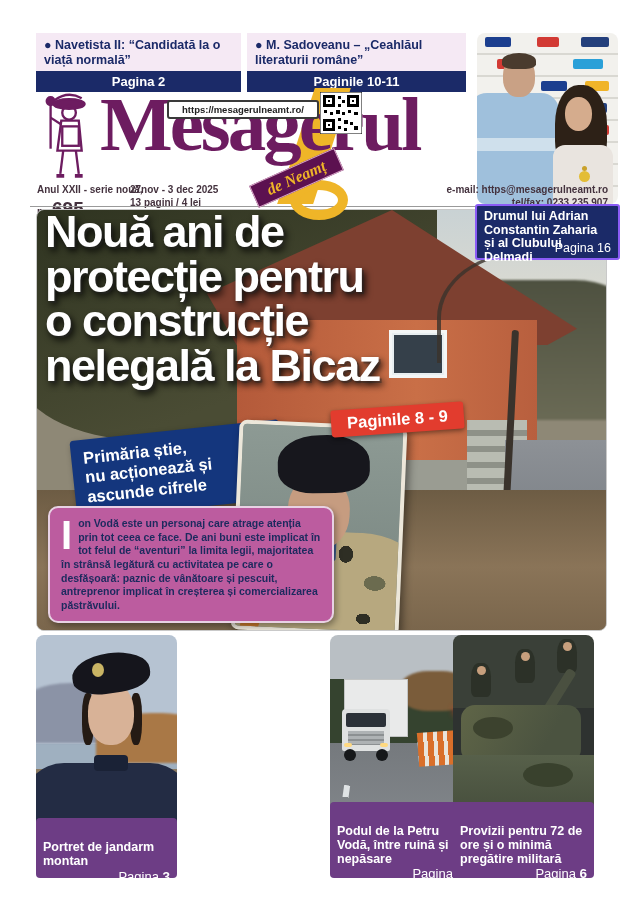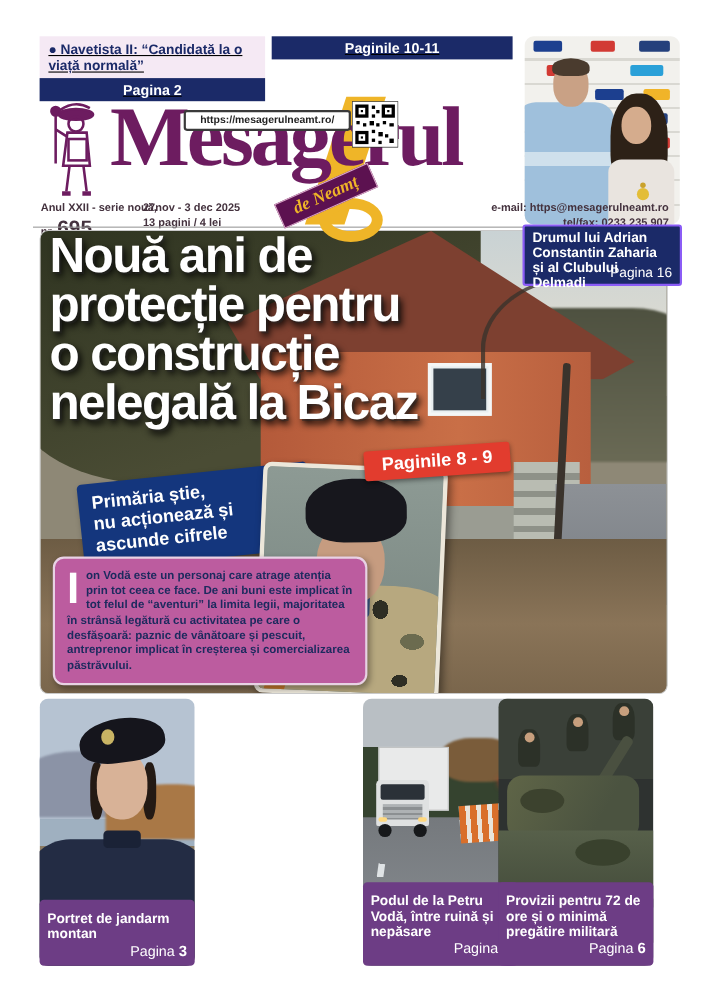--- a/index.html
+++ b/index.html
@@ -1,20 +1,20 @@
 <!DOCTYPE html>
 <html><head>
 <meta charset="utf-8">
 <style>
   html,body{margin:0;padding:0;background:#fff;}
   .page{position:relative;width:641px;height:900px;background:#fff;overflow:hidden;
         font-family:"Liberation Sans",sans-serif;}
 
   
-  .teaser{position:absolute;top:33px;text-decoration:underline;}
+  .teaser{position:absolute;top:33px;}
   .teaser-1{left:36px;width:205px;}
   .teaser-2{left:247px;width:219px;}
   .teaser-title{background:#f5e9f4;color:#1b2a68;font-weight:bold;font-size:12.5px;
                 line-height:1.2;padding:5px 8px;height:28px;}
   .teaser-bar{background:#1b2a68;color:#fff;font-weight:bold;font-size:13px;
               text-align:center;padding:3px 0;}
 
   
   .photo-td{position:absolute;left:477px;top:33px;width:141px;height:171px;border-radius:8px;
             overflow:hidden;background:
@@ -115,21 +115,21 @@
 
   .lede{position:absolute;left:11px;top:296px;width:260px;z-index:5;background:#bc5c9f;
         border:2px solid #e8d2e4;border-radius:10px;padding:9px 11px;color:#1c2a5e;
         font-weight:bold;font-size:10.5px;line-height:1.3;box-shadow:2px 3px 6px rgba(0,0,0,.35);}
   .dropcap{float:left;color:#fff;font-size:40px;line-height:.8;font-weight:bold;margin:2px 6px 0 0;}
 
   
   .col{position:absolute;top:635px;width:141px;height:243px;}
   .col-photo{position:absolute;inset:0;border-radius:8px;overflow:hidden;}
   .cap{position:absolute;left:0;right:0;bottom:0;background:#6d3d85;border-radius:4px;color:#fff;
-       padding:11px 7px;box-sizing:border-box;display:flex;flex-direction:column;z-index:3;}
+       padding:23px 7px;box-sizing:border-box;display:flex;flex-direction:column;z-index:3;}
   .cap-h60{height:60px;}
   .cap-h76{height:76px;}
   .cap-title{font-weight:bold;font-size:12.5px;line-height:1.1;}
   .cap-page{margin-top:auto;align-self:flex-end;font-size:13px;}
   .cap-page b{font-size:13.5px;}
 
   
   .c1-sky{position:absolute;inset:0;background:linear-gradient(180deg,#b6c3d2 0 45%,#9fb0c0 45% 55%,#8a7a62 55%);}
   .c1-mt{position:absolute;left:-20px;top:48px;width:120px;height:60px;background:#8b93a6;border-radius:50% 60% 0 0;filter:blur(1px);}
   .c1-aut{position:absolute;left:60px;top:78px;width:110px;height:50px;background:#a97846;border-radius:50% 40% 0 0;filter:blur(1px);}
@@ -187,20 +187,21 @@
 </head>
 <body>
 
 <div class="page">
 
   <div class="teaser teaser-1">
     <div class="teaser-title">● Navetista II: “Candidată la o viață normală”</div>
     <div class="teaser-bar">Pagina 2</div>
   </div>
   <div class="teaser teaser-2">
+    <div class="teaser-title">● M. Sadoveanu – „Ceahlăul literaturii române”</div>
     <div class="teaser-bar">Paginile 10-11</div>
   </div>
 
   <div class="photo-td">
     <div class="chip" style="left:8px;top:4px;width:26px;height:10px;background:#1c3f8f;"></div>
     <div class="chip" style="left:60px;top:4px;width:22px;height:10px;background:#d23a34;"></div>
     <div class="chip" style="left:104px;top:4px;width:28px;height:10px;background:#24407c;"></div>
     <div class="chip" style="left:20px;top:26px;width:24px;height:10px;background:#d23a34;"></div>
     <div class="chip" style="left:96px;top:26px;width:30px;height:10px;background:#2aa0d8;"></div>
     <div class="chip" style="left:64px;top:48px;width:26px;height:10px;background:#1c3f8f;"></div>

